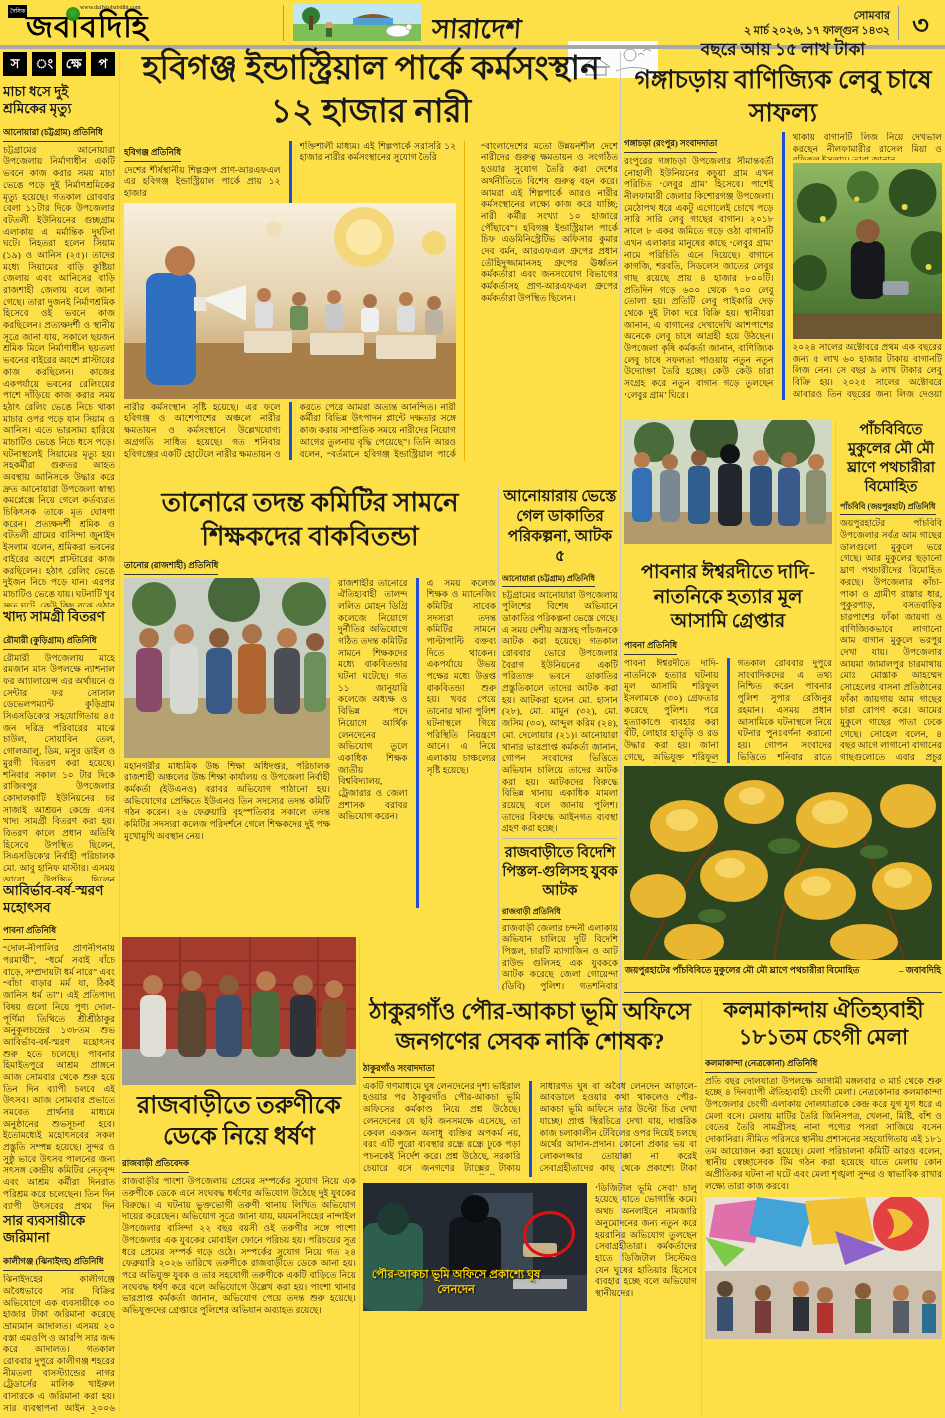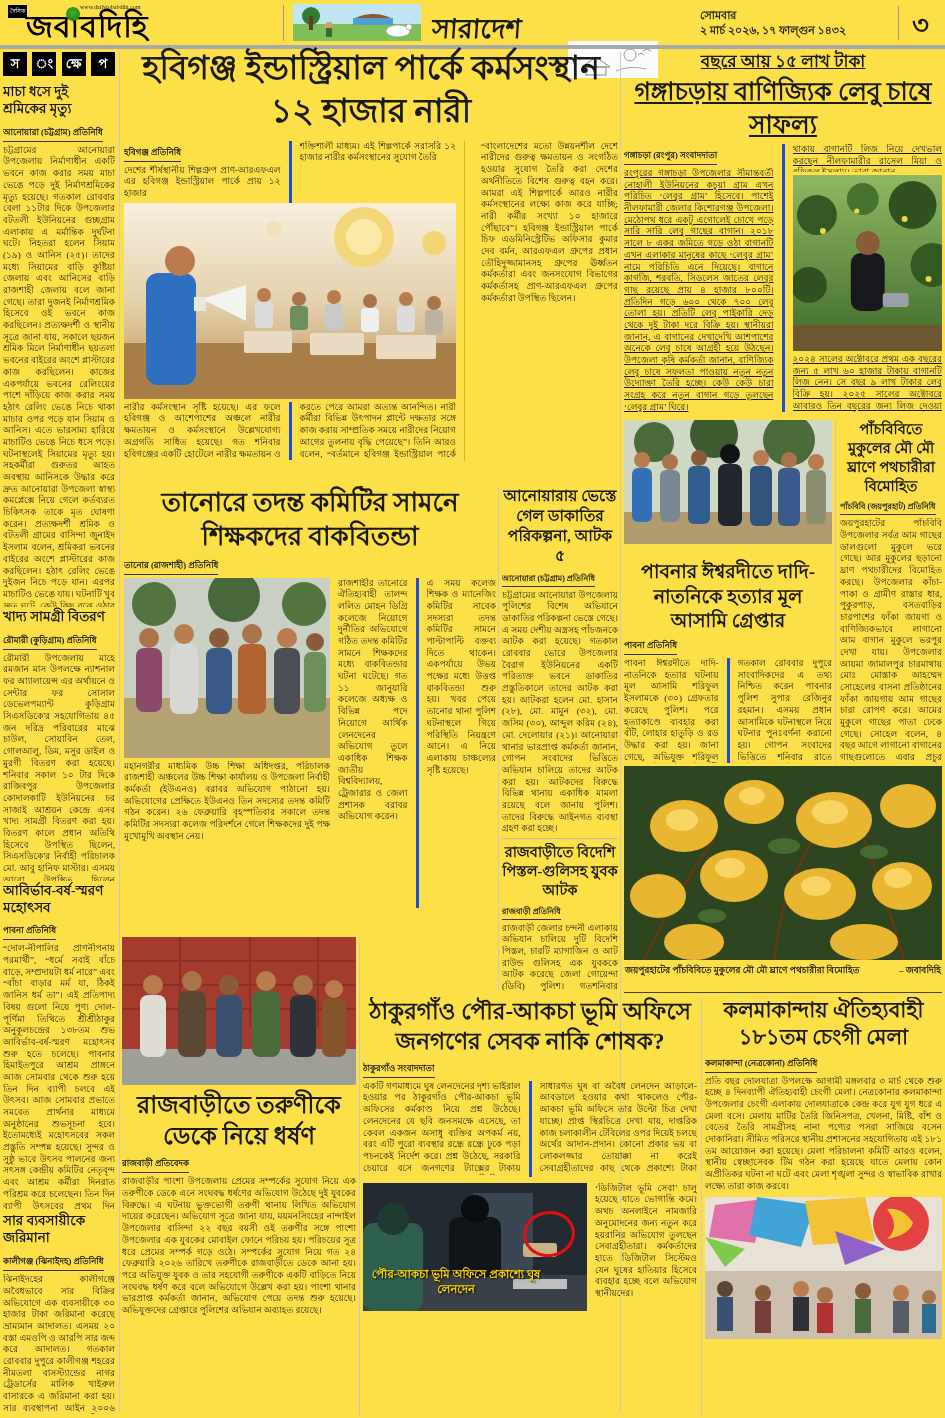--- a/index.html
+++ b/index.html
@@ -4,21 +4,21 @@
 <style>
   html,body{margin:0;padding:0;background:#e9e9e9;}
   *{box-sizing:border-box;}
   #page{position:relative;width:945px;height:1418px;background:#fde047;overflow:hidden;
         font-family:"Liberation Serif","DejaVu Serif",serif;color:#1a1a1a;}
   .abs{position:absolute;}
   
   .masthead{font-weight:bold;font-size:30px;letter-spacing:1px;line-height:1;color:#000;}
   .tiny{font-size:6px;color:#222;}
   .banner{font-weight:bold;font-size:27px;transform:skewX(-4deg);}
-  .dateblock{font-size:11px;line-height:1.35;font-weight:bold;color:#222;}
+  .dateblock{text-align:right;font-size:11px;line-height:1.35;font-weight:bold;color:#222;}
   .pageno{font-size:26px;font-weight:bold;}
   .thickrule{background:#a8a8a8;height:4px;}
   .vline{background:#c9c9c9;width:1px;}
   .hline{background:#444;height:1px;}
   
   .sqrow{display:flex;justify-content:space-between;margin-bottom:8px;}
   .sq{width:24px;height:24px;background:#000;color:#fff;font-weight:bold;font-size:13px;
       display:flex;align-items:center;justify-content:center;}
   .bh{font-weight:bold;font-size:13.5px;line-height:1.25;margin:2px 0 3px;}
   .by{font-weight:bold;font-size:8.6px;border-bottom:1px solid #333;display:inline-block;
@@ -184,21 +184,21 @@
             <div class="bt clip" style="max-height:56px;">করতে পেরে আমরা অত্যন্ত আনন্দিত। নারী কর্মীরা বিভিন্ন উৎপাদন প্লান্টে দক্ষতার সঙ্গে কাজ করায় সাম্প্রতিক সময়ে নারীদের নিয়োগ আগের তুলনায় বৃদ্ধি পেয়েছে”। তিনি আরও বলেন, “বর্তমানে হবিগঞ্জ ইন্ডাস্ট্রিয়াল পার্কে প্রায় ৩০ হাজার মানুষের কর্মসংস্থান হয়েছে; যা হওয়ার পর এলাকায় ক্ষুদ্র ব্যবসা, পরিবহন খাতসহ বিভিন্ন খাতে উল্লেখযোগ্য উন্নয়ন ঘটেছে”। কামরুজ্জামান কামাল বলেন,</div>
           </div>
         </div>
       </div>
       <div class="col" style="border-left:1px solid #eab308;padding-left:16px;">
         <div class="bt clip" style="max-height:318px;">“বাংলাদেশের মতো উন্নয়নশীল দেশে নারীদের গুরুত্ব ক্ষমতায়ন ও সংগঠিত হওয়ার সুযোগ তৈরি করা দেশের অর্থনীতিতে বিশেষ গুরুত্ব বহন করে। আমরা এই শিল্পপার্কে আরও নারীর কর্মসংস্থানের লক্ষ্যে কাজ করে যাচ্ছি; নারী কর্মীর সংখ্যা ১০ হাজারে পৌঁছাবে”। হবিগঞ্জ ইন্ডাস্ট্রিয়াল পার্কে চিফ এডমিনিস্ট্রেটিভ অফিসার কুমার দেব বর্মন, আরএফএল গ্রুপের প্রধান তৌহিদুজ্জামানসহ গ্রুপের ঊর্ধ্বতন কর্মকর্তারা এবং জনসংযোগ বিভাগের কর্মকর্তাসহ প্রাণ-আরএফএল গ্রুপের কর্মকর্তারা উপস্থিত ছিলেন।</div>
       </div>
     </div>
   </div>
 
-  <div class="abs" style="left:624px;top:48px;width:318px;height:364px;overflow:hidden;text-decoration:underline;">
+  <div class="abs" style="left:624px;top:36px;width:318px;height:364px;overflow:hidden;">
     <div class="kick" style="font-size:17px;">বছরে আয় ১৫ লাখ টাকা</div>
     <div class="h1" style="font-size:25px;">গঙ্গাচড়ায় বাণিজ্যিক লেবু চাষে সাফল্য</div>
     <div style="margin-top:3px;display:flex;gap:8px;height:292px;">
       <div class="col">
         <div class="by">গঙ্গাচড়া (রংপুর) সংবাদদাতা</div>
         <div class="bt clip" style="max-height:268px;">রংপুরের গঙ্গাচড়া উপজেলার সীমান্তবর্তী নোহালী ইউনিয়নের কচুয়া গ্রাম এখন পরিচিত ‘লেবুর গ্রাম’ হিসেবে। পাশেই নীলফামারী জেলার কিশোরগঞ্জ উপজেলা। মেঠোপথ ধরে একটু এগোলেই চোখে পড়ে সারি সারি লেবু গাছের বাগান। ২০১৮ সালে ৮ একর জমিতে গড়ে ওঠা বাগানটি এখন এলাকার মানুষের কাছে ‘লেবুর গ্রাম’ নামে পরিচিতি এনে দিয়েছে। বাগানে কাগজি, শরবতি, সিডলেস জাতের লেবুর গাছ রয়েছে প্রায় ৪ হাজার ৮০০টি। প্রতিদিন গড়ে ৬০০ থেকে ৭০০ লেবু তোলা হয়। প্রতিটি লেবু পাইকারি দেড় থেকে দুই টাকা দরে বিক্রি হয়। স্থানীয়রা জানান, এ বাগানের দেখাদেখি আশপাশের অনেকে লেবু চাষে আগ্রহী হয়ে উঠছেন। উপজেলা কৃষি কর্মকর্তা জানান, বাণিজ্যিক লেবু চাষে সফলতা পাওয়ায় নতুন নতুন উদ্যোক্তা তৈরি হচ্ছে। কেউ কেউ চারা সংগ্রহ করে নতুন বাগান গড়ে তুলছেন ‘লেবুর গ্রাম’ ঘিরে।</div>
       </div>
       <div class="col">
         <div class="bt clip" style="max-height:28px;">থাকায় বাগানটি লিজ নিয়ে দেখভাল করছেন নীলফামারীর রাসেল মিয়া ও রফিকুল ইসলাম। তারা জানান,</div>
         <div class="photo" style="width:100%;height:176px;margin:3px 0;">

